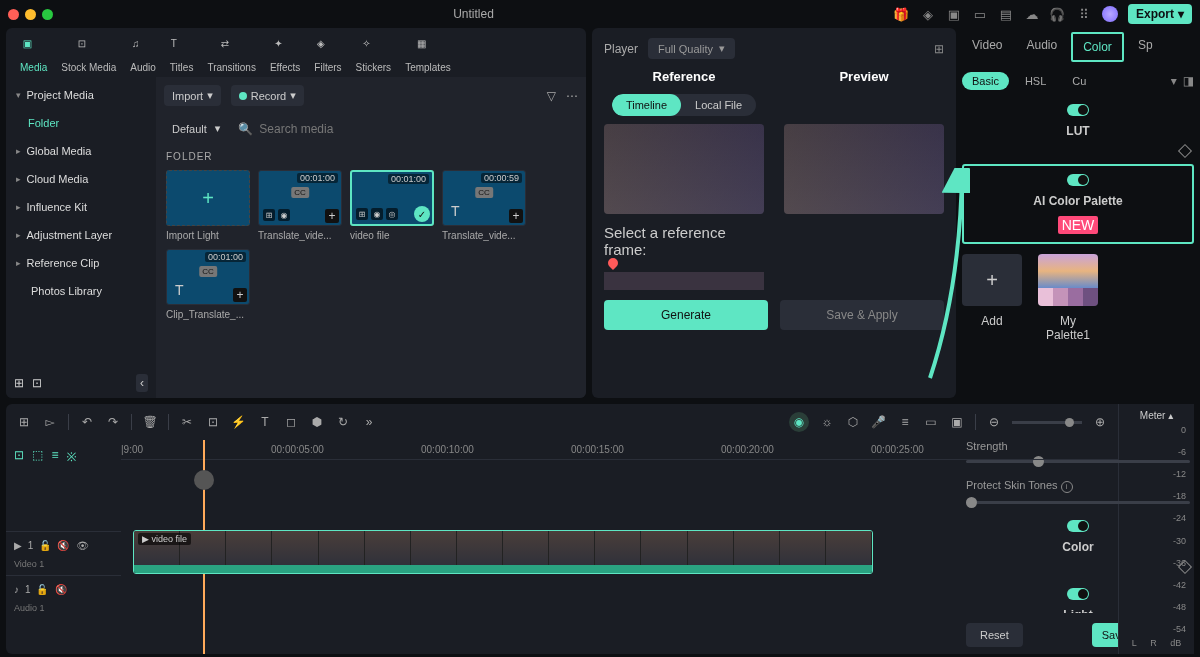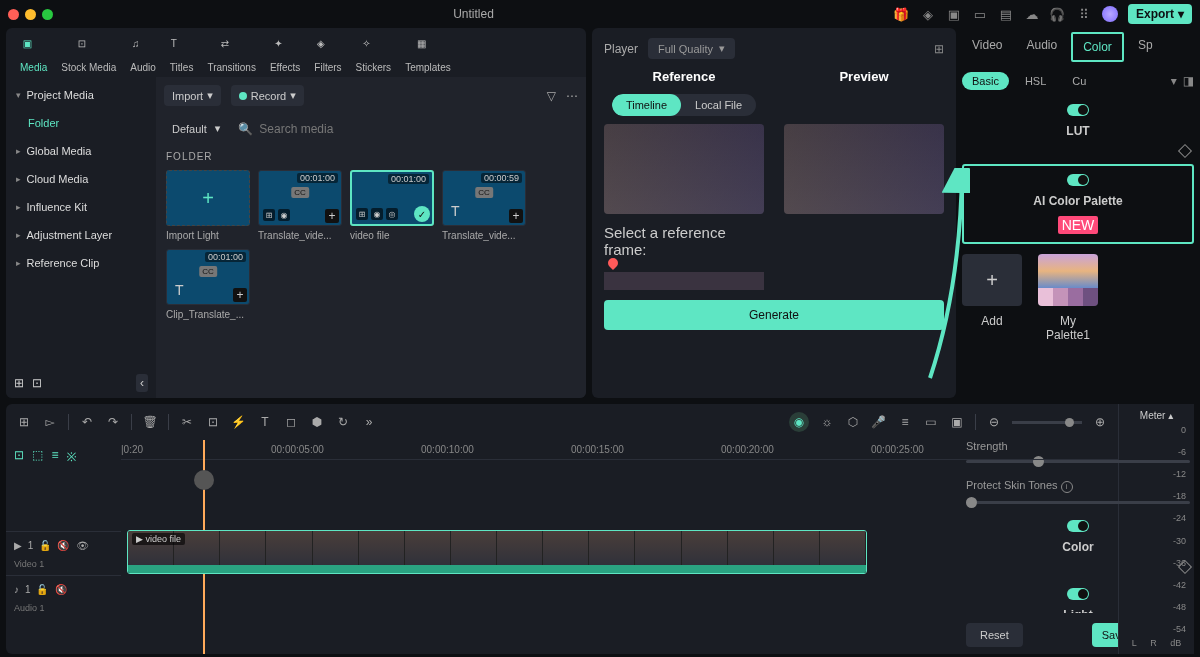--- a/index.html
+++ b/index.html
@@ -117,21 +117,21 @@
 .tl-body { display: flex; flex: 1; }
 .tl-left { width: 115px; padding-top: 4px; }
 .tl-left-icons { display: flex; gap: 8px; padding: 4px 8px; color: #5ee6c3; }
 .track-head { display: flex; align-items: center; gap: 6px; padding: 8px; color: #aaa; font-size: 10px; border-top: 1px solid #2a2e38; margin-top: 62px; }
 .track-head:first-of-type { margin-top: 62px; }
 .tl-tracks { flex: 1; position: relative; overflow: hidden; }
 .ruler { display: flex; font-size: 10px; color: #888; padding: 4px 0; border-bottom: 1px solid #2a2e38; }
 .ruler span { width: 150px; }
 .playhead { position: absolute; left: 82px; top: 0; width: 2px; height: 100%; background: #ffaa5a; }
 .playhead::before { content: ""; position: absolute; top: 30px; left: -9px; width: 20px; height: 20px; background: #555; border-radius: 50%; }
-.clip { position: absolute; left: 6px; top: 90px; width: 740px; height: 44px; background: #3a3e48; border: 1px solid #5ee6c3; border-radius: 3px; overflow: hidden; display: flex; }
+.clip { position: absolute; left: 12px; top: 90px; width: 740px; height: 44px; background: #3a3e48; border: 1px solid #5ee6c3; border-radius: 3px; overflow: hidden; display: flex; }
 .clip-label { position: absolute; top: 2px; left: 4px; font-size: 9px; background: rgba(0,0,0,.6); padding: 1px 4px; border-radius: 2px; z-index: 2; }
 .clip-frames { display: flex; width: 100%; }
 .clip-frames span { flex: 1; background: linear-gradient(#4a3e3a, #2a2e3a); border-right: 1px solid #222; }
 .clip-wave { position: absolute; bottom: -0px; left: 0; right: 0; height: 8px; background: #2aa381; }
 .meter-panel { width: 76px; background: #1a1d24; border-left: 1px solid #2a2e38; display: flex; flex-direction: column; padding: 6px; }
 .meter-lbl { font-size: 10px; color: #ccc; text-align: center; }
 .meter-scale { flex: 1; display: flex; flex-direction: column; justify-content: space-between; font-size: 9px; color: #888; text-align: right; padding: 4px 2px; }
 .meter-foot { display: flex; justify-content: space-around; font-size: 9px; color: #888; }
 
 .arrow-svg { position: absolute; left: 900px; top: 168px; pointer-events: none; z-index: 50; }
@@ -230,20 +230,24 @@
             <span>Influence Kit</span>
           </div>
         <div class="tree-item">
             <span class="chev">▸</span>
             <span>Adjustment Layer</span>
           </div>
         <div class="tree-item">
             <span class="chev">▸</span>
             <span>Reference Clip</span>
           </div>
+        <div class="tree-item">
+            <span style="width:9px"></span>
+            <span>Photos Library</span>
+          </div>
         <div class="tree-footer">
           <span>⊞</span>
           <span>⊡</span>
           <span style="flex:1"></span>
           <span style="background:#2a2e38;padding:2px 4px;border-radius:3px;">‹</span>
         </div>
       </div>
       <div class="content">
         <div class="content-top">
           <div class="dd">
@@ -353,20 +357,21 @@
           </div>
       </div>
       <div class="ref-col">
         <div class="ref-title">Preview</div>
         <div style="height:30px"></div>
         <div class="vid-frame"></div>
       </div>
     </div>
     <div class="btn-row">
       <div class="btn gen">Generate</div>
+      <div class="btn save">Save &amp; Apply</div>
     </div>
   </div>
 
   <div class="right">
     <div class="right-tabs">
       <span class="rtab">Video</span>
       <span class="rtab">Audio</span>
       <span class="rtab active">Color</span>
       <span class="rtab">Sp</span>
     </div>
@@ -500,21 +505,21 @@
         <div class="track-head" style="margin-top:0">
           <span>♪</span>
             <span>1</span>
           <span>🔓</span>
           <span>🔇</span>
         </div>
         <div style="font-size:9px;padding:0 8px;color:#777;">Audio 1</div>
       </div>
       <div class="tl-tracks">
         <div class="ruler">
-          <span>|0:20</span>
+          <span>|9:00</span>
           <span>00:00:05:00</span>
           <span>00:00:10:00</span>
           <span>00:00:15:00</span>
           <span>00:00:20:00</span>
           <span>00:00:25:00</span>
         </div>
         <div class="playhead"></div>
         <div class="clip">
           <span class="clip-label"><span>▶</span> <span>video file</span></span>
           <div class="clip-frames">

